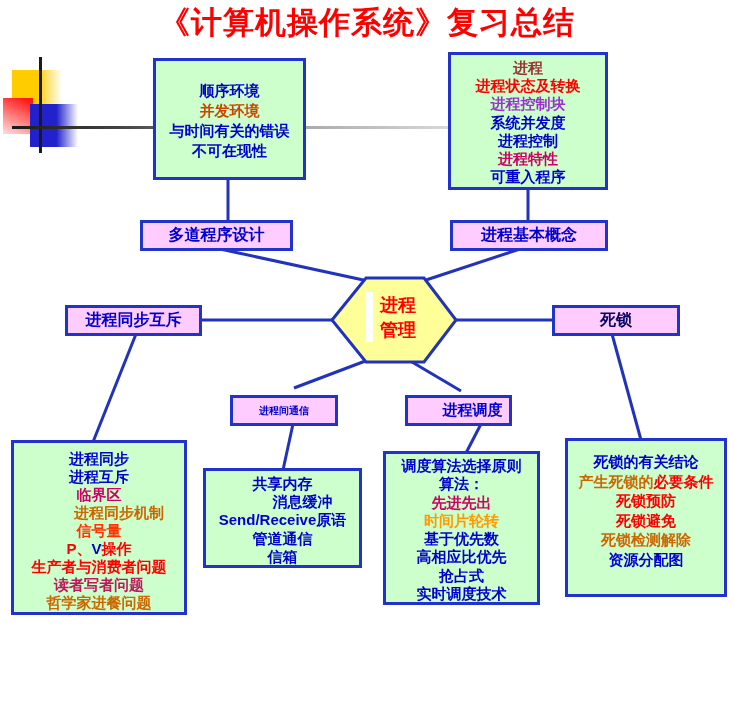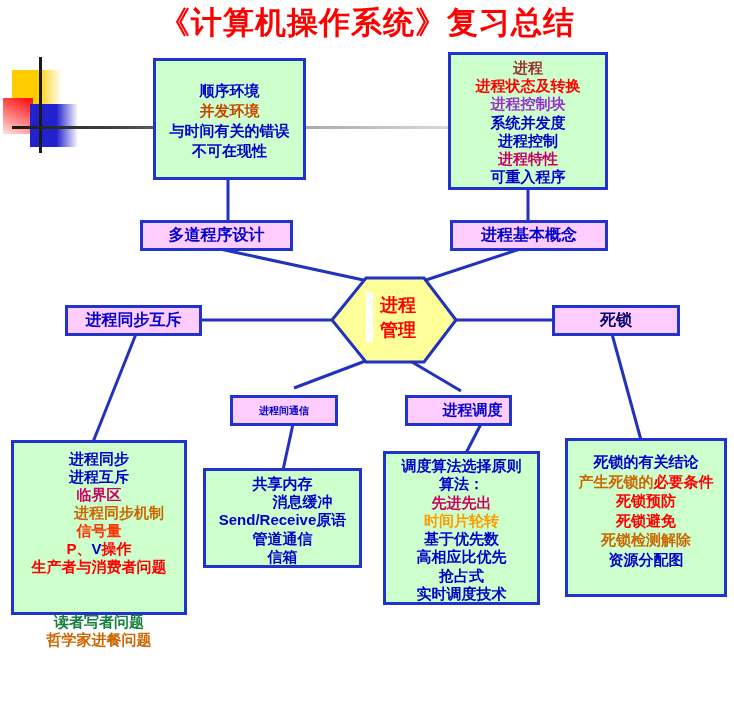--- a/index.html
+++ b/index.html
@@ -122,21 +122,21 @@
   </div>
 
   <div class="gbox" id="box-syncdetail">
     <div class="ln" style="color: rgb(0, 0, 204);">进程同步</div>
     <div class="ln" style="color: rgb(0, 0, 204);">进程互斥</div>
     <div class="ln" style="color: rgb(204, 0, 102);">临界区</div>
     <div class="ln" style="color: rgb(204, 102, 0); padding-left: 40px;">进程同步机制</div>
     <div class="ln" style="color: rgb(255, 51, 0);">信号量</div>
     <div class="ln"><span style="color: rgb(255, 0, 0);">P、</span><span style="color: rgb(0, 0, 204);">V</span><span style="color: rgb(255, 0, 0);">操作</span></div>
     <div class="ln" style="color: rgb(255, 0, 0);">生产者与消费者问题</div>
-    <div class="ln" style="color: #15803d; margin-top: 37px;">读者写者问题</div>
+    <div class="ln" style="color: #be185d;">读者写者问题</div>
     <div class="ln" style="color: rgb(204, 102, 0);">哲学家进餐问题</div>
   </div>
 
   <div class="gbox" id="box-ipcdetail">
     <div class="ln" style="color: rgb(0, 0, 204);">共享内存</div>
     <div class="ln" style="color: rgb(0, 0, 204); padding-left: 40px;">消息缓冲</div>
     <div class="ln" style="color: rgb(0, 0, 204);">Send/Receive原语</div>
     <div class="ln" style="color: rgb(0, 0, 204);">管道通信</div>
     <div class="ln" style="color: rgb(0, 0, 204);">信箱</div>
   </div>

